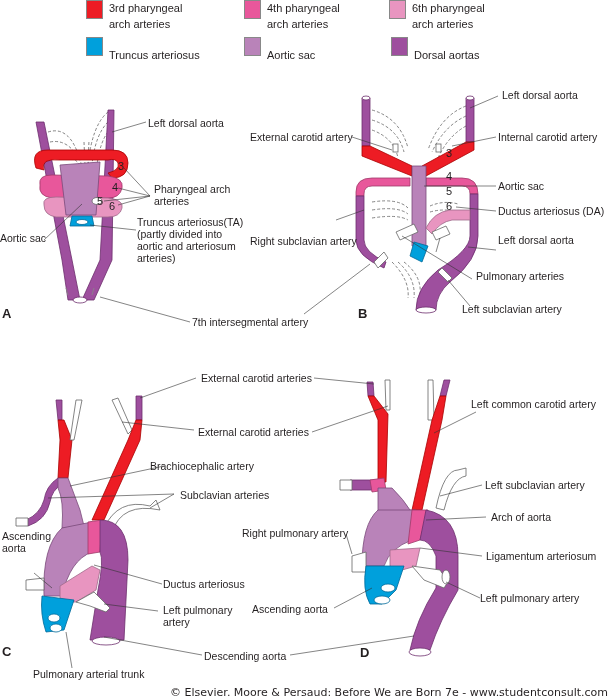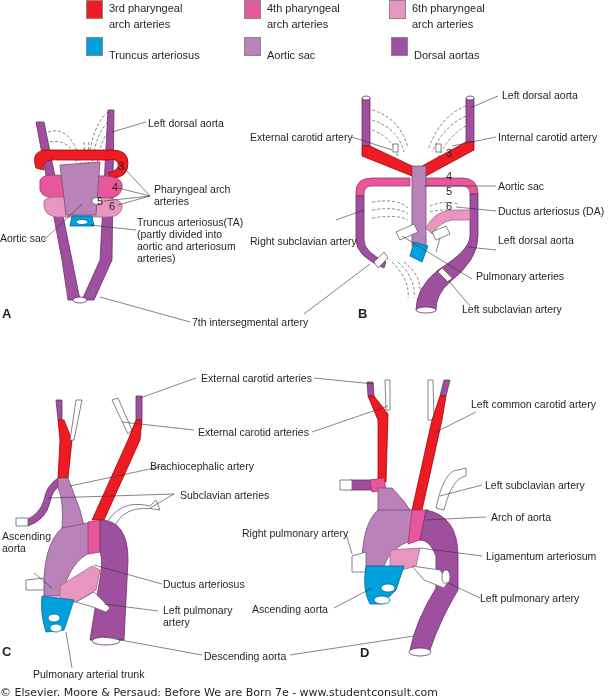--- a/index.html
+++ b/index.html
@@ -2,21 +2,21 @@
 <html><head>
 <meta charset="utf-8">
 <style>
   html,body{margin:0;padding:0;background:#fff;}
   body{width:608px;height:700px;position:relative;overflow:hidden;font-family:"Liberation Sans",sans-serif;color:#231f20;}
   .legend-item{position:absolute;display:flex;align-items:flex-start;font-size:11px;line-height:16px;}
   .swatch{width:17px;height:19px;border:1px solid #888;box-sizing:border-box;margin-right:6px;flex:none;}
   .legend-text{width:95px;}
   .lbl{position:absolute;font-size:10.5px;line-height:12px;white-space:nowrap;}
   .panel-letter{position:absolute;font-size:13px;font-weight:bold;}
-  .copyright{position:absolute;left:0;width:608px;top:686px;text-align:left;font-family:"DejaVu Sans",sans-serif;font-size:11px;}
+  .copyright{position:absolute;left:0;width:608px;top:686px;text-align:right;font-family:"DejaVu Sans",sans-serif;font-size:11px;}
   svg{position:absolute;left:0;top:0;}
 </style>
 </head>
 <body>
 
 <div class="legend-item" style="left:86px;top:0px;">
   <div class="swatch" style="background:#ed1c24"></div>
   <span class="legend-text">3rd pharyngeal arch arteries</span>
 </div>
 <div class="legend-item" style="left:244px;top:0px;">

